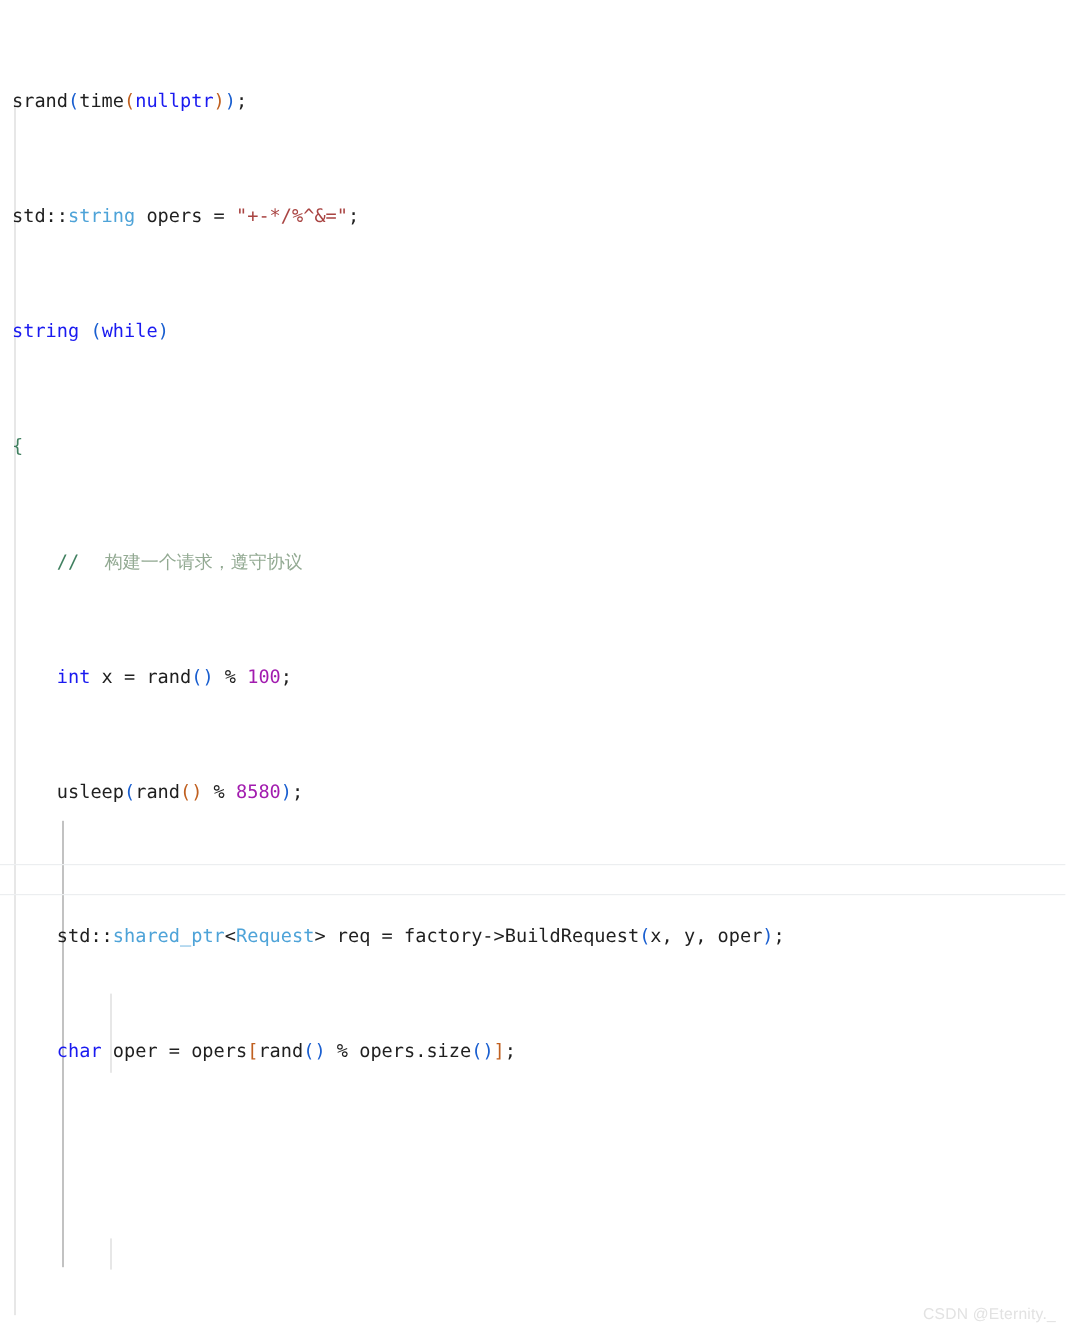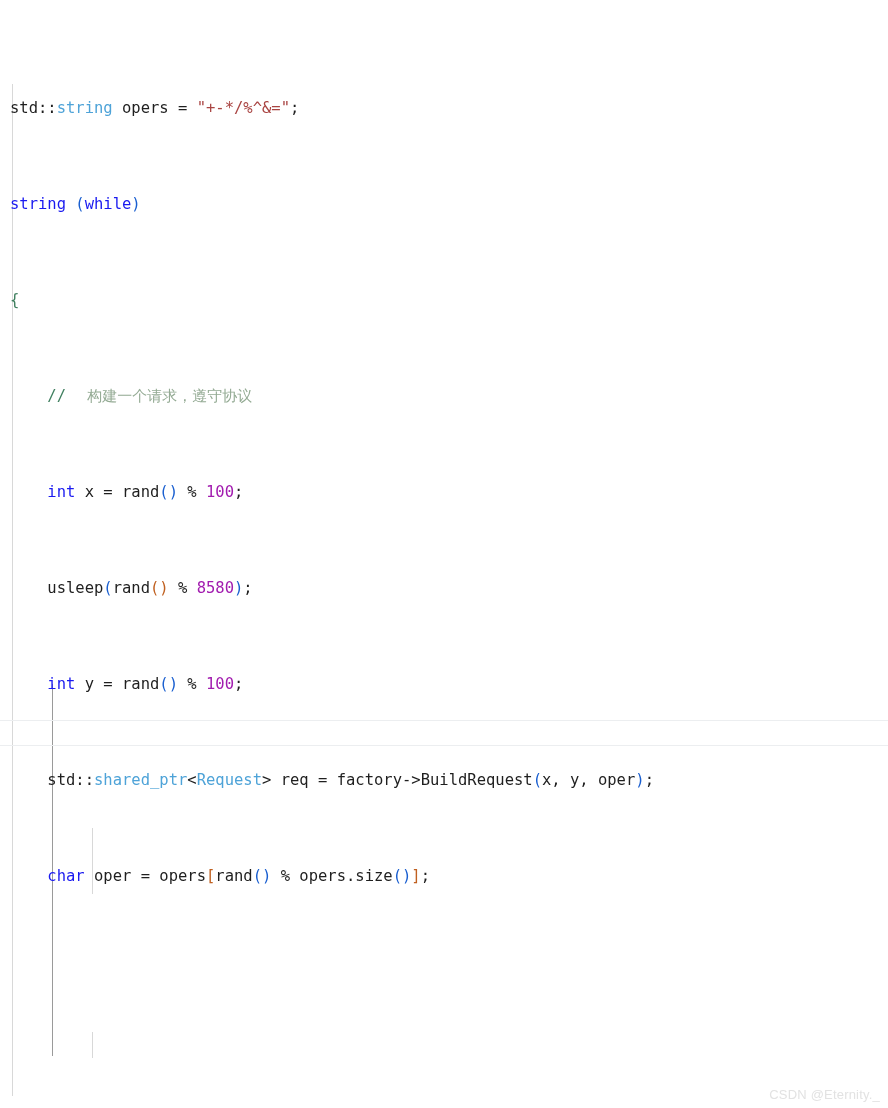--- a/index.html
+++ b/index.html
@@ -100,34 +100,34 @@
 
   <div class="guide" style="left:12px; top:84px; height:1012px;"></div>
   <div class="guide active" style="left:52px; top:684px; height:372px;"></div>
   <div class="guide" style="left:92px; top:828px; height:66px;"></div>
   <div class="guide" style="left:92px; top:1032px; height:26px;"></div>
 
   <div class="current-line" style="top:720px; height:26px;"></div>
 
   <div class="code">
 
+    <div class="line"><span class="pnorm">srand</span><span class="b1">(</span><span class="pnorm">time</span><span class="b2">(</span><span class="kw">nullptr</span><span class="b2">)</span><span class="b1">)</span>;</div>
 
     <div class="line"><span class="pnorm">std::</span><span class="type">string</span> opers = <span class="str">"+-*/%^&amp;="</span>;</div>
 
     <div class="line"><span class="kw">string</span> <span class="b1">(</span><span class="kw">while</span><span class="b1">)</span></div>
 
     <div class="line"><span class="brace">{</span></div>
 
     <div class="line">    <span class="cmt">//</span> <span class="cmtcn cjk">构建一个请求，遵守协议</span></div>
 
     <div class="line">    <span class="kw">int</span> x = rand<span class="b1">()</span> % <span class="num">100</span>;</div>
 
     <div class="line">    usleep<span class="b1">(</span>rand<span class="b2">()</span> % <span class="num">8580</span><span class="b1">)</span>;</div>
 
-    <div class="line">    <span class="kw">int</span> y = rand<span class="b1">()</span> % <span class="num">100</span>;</div>
 
     <div class="line">    <span class="pnorm">std::</span><span class="type">shared_ptr</span>&lt;<span class="type">Request</span>&gt; req = factory-&gt;BuildRequest<span class="b1">(</span>x, y, oper<span class="b1">)</span>;</div>
 
     <div class="line">    <span class="kw">char</span> oper = opers<span class="b2">[</span>rand<span class="b1">()</span> % opers.size<span class="b1">()</span><span class="b2">]</span>;</div>
 
     <div class="line"> </div>
 
     
 
     

